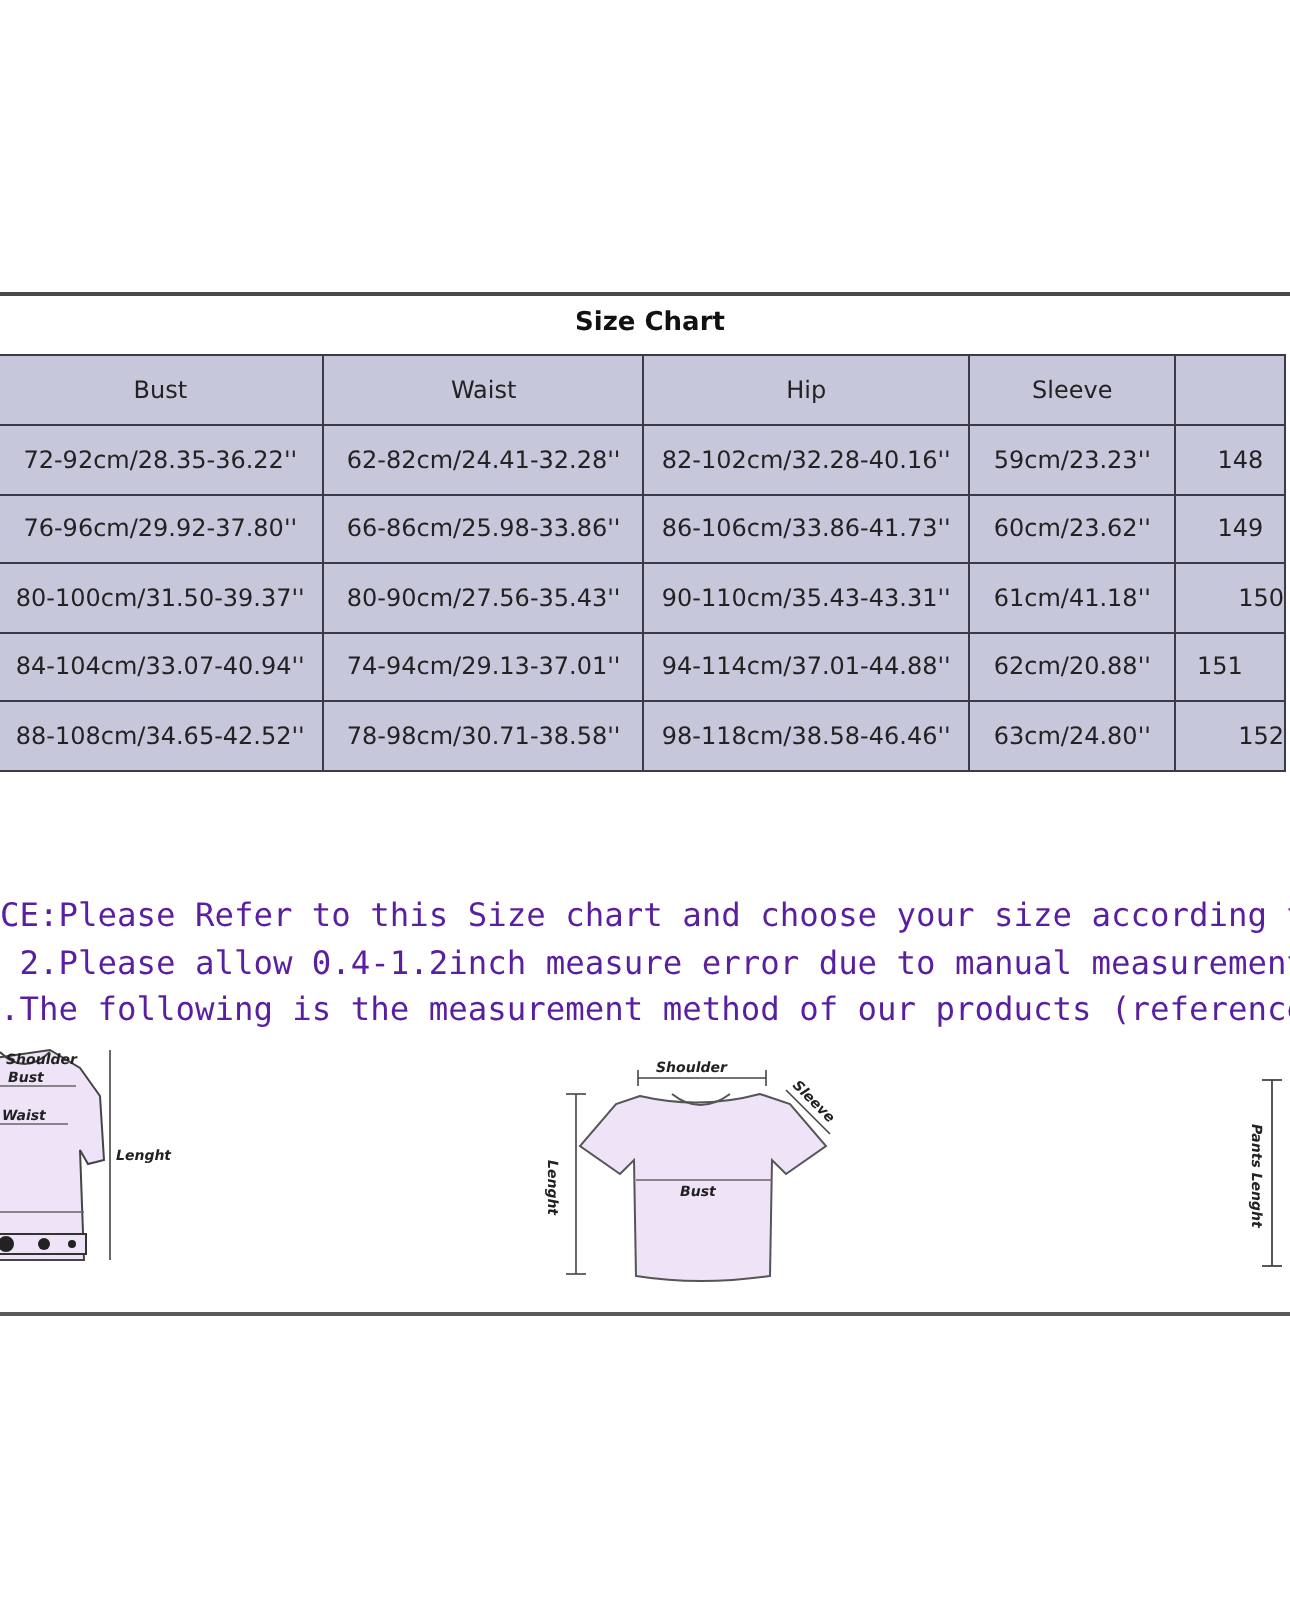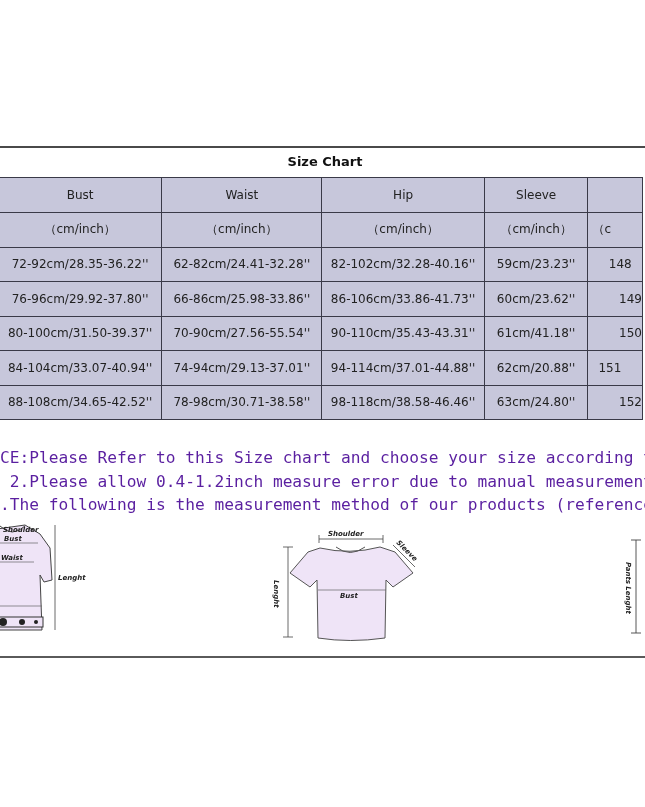--- a/index.html
+++ b/index.html
@@ -50,43 +50,36 @@
   </colgroup>
   <tbody>
       <tr class="head">
     <td>Bust</td>
     <td>Waist</td>
     <td>Hip</td>
     <td>Sleeve</td>
     <td></td>
   </tr>
   <tr>
-    <td>（cm/inch）</td>
-    <td>（cm/inch）</td>
-    <td>（cm/inch）</td>
-    <td>（cm/inch）</td>
-    <td style="text-align:left;padding-left:4px">（c</td>
-  </tr>
-  <tr>
     <td>72-92cm/28.35-36.22''</td>
     <td>62-82cm/24.41-32.28''</td>
     <td>82-102cm/32.28-40.16''</td>
     <td>59cm/23.23''</td>
     <td style="text-align:center;padding-left:10px">148</td>
   </tr>
   <tr>
     <td>76-96cm/29.92-37.80''</td>
     <td>66-86cm/25.98-33.86''</td>
     <td>86-106cm/33.86-41.73''</td>
     <td>60cm/23.62''</td>
-    <td style="text-align:right;padding-left:10px">149</td>
+    <td style="text-align:center;padding-left:10px">149</td>
   </tr>
   <tr>
     <td>80-100cm/31.50-39.37''</td>
-    <td>70-90cm/27.56-55.54''</td>
+    <td>80-90cm/27.56-35.43''</td>
     <td>90-110cm/35.43-43.31''</td>
     <td>61cm/41.18''</td>
     <td style="text-align:right;padding-left:10px">150</td>
   </tr>
   <tr>
     <td>84-104cm/33.07-40.94''</td>
     <td>74-94cm/29.13-37.01''</td>
     <td>94-114cm/37.01-44.88''</td>
     <td>62cm/20.88''</td>
     <td style="text-align:left;padding-left:10px">151</td>

